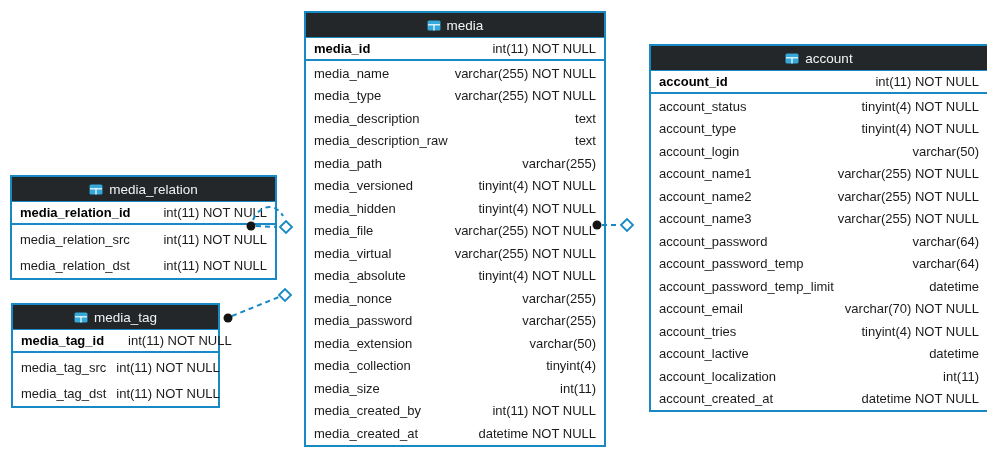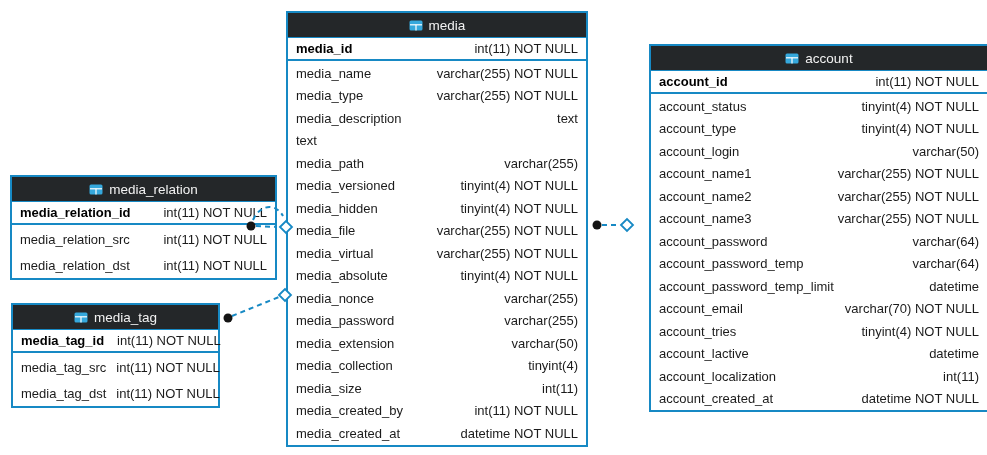--- a/index.html
+++ b/index.html
@@ -14,33 +14,33 @@
     border:2px solid #1789c4; z-index:2;
   }
   .thead {
     height:25px; background:#242729; border-bottom:1px solid #1789c4;
     display:flex; align-items:center; justify-content:center; gap:6px;
     color:#f2f2f2; font-size:13.5px;
   }
   .tbl-icon { display:inline-block; width:14px; height:11px; flex:0 0 auto; }
   .pk-row {
     height:23px; display:flex; align-items:center; justify-content:space-between;
-    padding:0 8px; border-bottom:2px solid #1789c4; gap:13px;
+    padding:0 8px; border-bottom:2px solid #1789c4; gap:24px;
   }
   .pk-row .cname { font-weight:bold; color:#000; font-size:13px; white-space:nowrap; }
   .row {
     height:22.5px; display:flex; align-items:center; justify-content:space-between;
     padding:0 8px; gap:10px;
   }
   .db-table.small .row { height:26px; }
   .cname { font-size:13px; white-space:nowrap; }
   .ctype { font-size:13px; white-space:nowrap; color:#1b1b1b; }
   .rows { padding-top:1px; }
   
-  #tbl-media          { left:286px; top:11px;  width:302px; }
+  #tbl-media          { left:304px; top:11px;  width:302px; }
   #tbl-media-relation { left:10px;  top:175px; width:267px; }
   #tbl-media-tag      { left:11px;  top:303px; width:209px; }
   #tbl-account        { left:633px; top:44px;  width:340px;margin-left:16px; }
   
   #rel-svg {
     position:absolute; left:0; top:0; width:987px; height:455px;
     z-index:3; pointer-events:none;
   }
   #rel-svg .rel-line { stroke:#1789c4; stroke-width:2; fill:none;
     stroke-dasharray:5 4; pointer-events:stroke; }
@@ -92,20 +92,21 @@
     </div>
       <div class="row">
       <span class="cname">media_type</span>
       <span class="ctype">varchar(255) NOT NULL</span>
     </div>
       <div class="row">
       <span class="cname">media_description</span>
       <span class="ctype">text</span>
     </div>
       <div class="row">
+      <span class="cname">media_description_raw</span>
       <span class="ctype">text</span>
     </div>
       <div class="row">
       <span class="cname">media_path</span>
       <span class="ctype">varchar(255)</span>
     </div>
       <div class="row">
       <span class="cname">media_versioned</span>
       <span class="ctype">tinyint(4) NOT NULL</span>
     </div>

